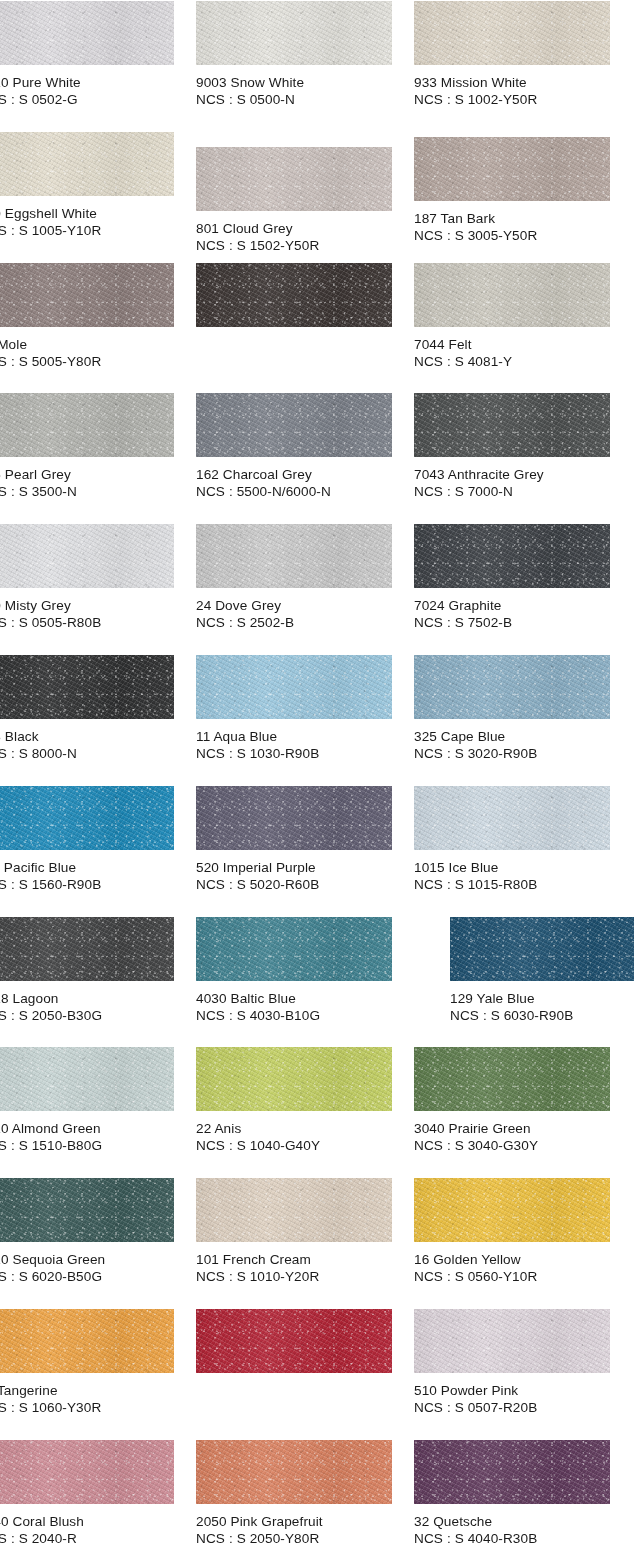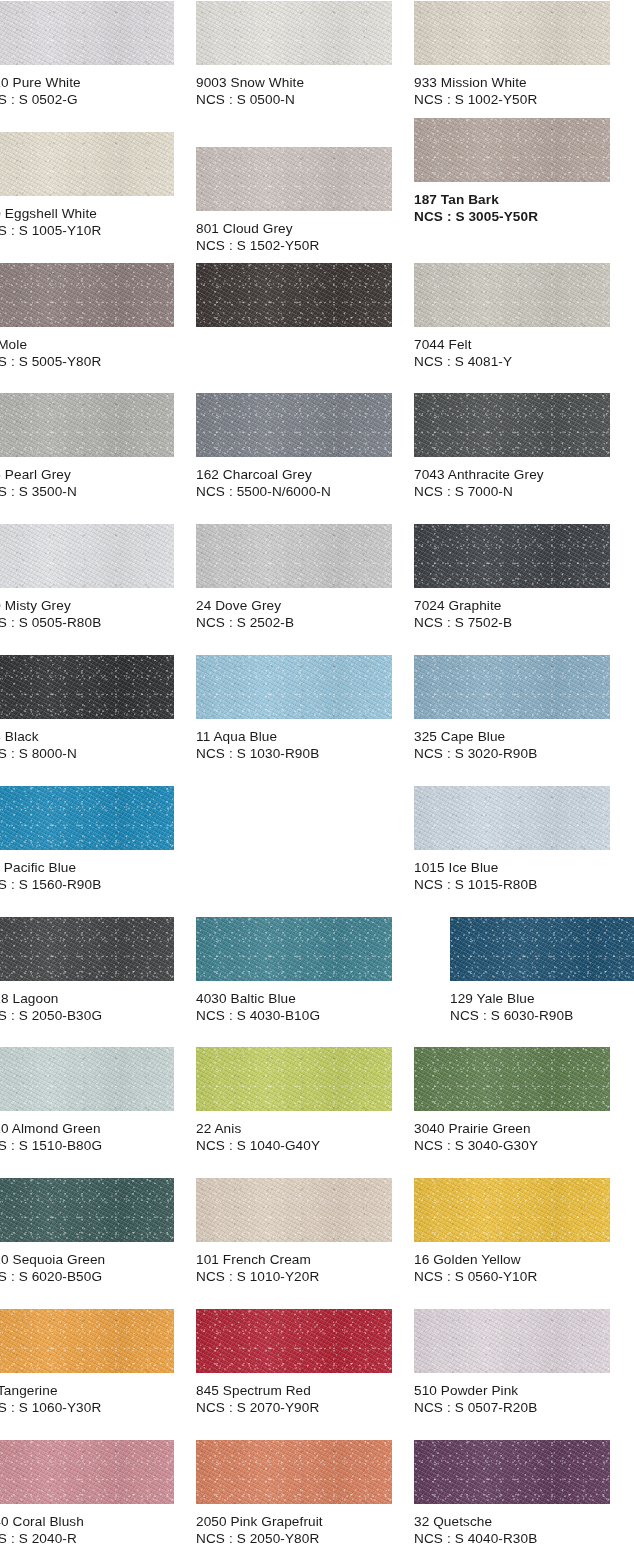--- a/index.html
+++ b/index.html
@@ -134,21 +134,21 @@
         <span class="swatch-ncs">NCS : S 1005-Y10R</span>
       </div>
     </div>
     <div class="swatch-cell" style="left: 218px; top: 131.8px; margin-top: 15px;">
       <div class="swatch-chip" title="801 Cloud Grey" style="background-color: rgb(203, 193, 189);"></div>
       <div class="swatch-label">
         <span class="swatch-name">801 Cloud Grey</span>
         <span class="swatch-ncs">NCS : S 1502-Y50R</span>
       </div>
     </div>
-    <div class="swatch-cell" style="left: 436px; top: 118px; font-weight: bold;">
+    <div class="swatch-cell" style="left: 436px; top: 137px;">
       <div class="swatch-chip" title="187 Tan Bark" style="background-color: rgb(181, 166, 159);"></div>
       <div class="swatch-label">
         <span class="swatch-name">187 Tan Bark</span>
         <span class="swatch-ncs">NCS : S 3005-Y50R</span>
       </div>
     </div>
     <div class="swatch-cell" style="left: 0px; top: 262.6px;">
       <div class="swatch-chip" title="26 Mole" style="background-color: rgb(140, 125, 123);"></div>
       <div class="swatch-label">
         <span class="swatch-name">26 Mole</span>
@@ -228,20 +228,27 @@
         <span class="swatch-ncs">NCS : S 3020-R90B</span>
       </div>
     </div>
     <div class="swatch-cell" style="left: 0px; top: 785.8px;">
       <div class="swatch-chip" title="112 Pacific Blue" style="background-color: rgb(27, 136, 184);"></div>
       <div class="swatch-label">
         <span class="swatch-name">112 Pacific Blue</span>
         <span class="swatch-ncs">NCS : S 1560-R90B</span>
       </div>
     </div>
+    <div class="swatch-cell" style="left: 218px; top: 785.8px;">
+      <div class="swatch-chip" title="520 Imperial Purple" style="background-color: rgb(97, 94, 114);"></div>
+      <div class="swatch-label">
+        <span class="swatch-name">520 Imperial Purple</span>
+        <span class="swatch-ncs">NCS : S 5020-R60B</span>
+      </div>
+    </div>
     <div class="swatch-cell" style="left: 436px; top: 785.8px;">
       <div class="swatch-chip" title="1015 Ice Blue" style="background-color: rgb(204, 216, 225);"></div>
       <div class="swatch-label">
         <span class="swatch-name">1015 Ice Blue</span>
         <span class="swatch-ncs">NCS : S 1015-R80B</span>
       </div>
     </div>
     <div class="swatch-cell" style="left: 0px; top: 916.6px;">
       <div class="swatch-chip" title="5018 Lagoon" style="background-color: rgb(65, 66, 67);"></div>
       <div class="swatch-label">
@@ -307,24 +314,20 @@
     </div>
     <div class="swatch-cell" style="left: 0px; top: 1309px;">
       <div class="swatch-chip" title="17 Tangerine" style="background-color: rgb(237, 162, 67);"></div>
       <div class="swatch-label">
         <span class="swatch-name">17 Tangerine</span>
         <span class="swatch-ncs">NCS : S 1060-Y30R</span>
       </div>
     </div>
     <div class="swatch-cell" style="left: 218px; top: 1309px;">
       <div class="swatch-chip" title="845 Spectrum Red" style="background-color: rgb(178, 34, 52);"></div>
-      <div class="swatch-label">
-        <span class="swatch-name">845 Spectrum Red</span>
-        <span class="swatch-ncs">NCS : S 2070-Y90R</span>
-      </div>
     </div>
     <div class="swatch-cell" style="left: 436px; top: 1309px;">
       <div class="swatch-chip" title="510 Powder Pink" style="background-color: rgb(222, 213, 220);"></div>
       <div class="swatch-label">
         <span class="swatch-name">510 Powder Pink</span>
         <span class="swatch-ncs">NCS : S 0507-R20B</span>
       </div>
     </div>
     <div class="swatch-cell" style="left: 0px; top: 1439.8px;">
       <div class="swatch-chip" title="2040 Coral Blush" style="background-color: rgb(205, 139, 149);"></div>

